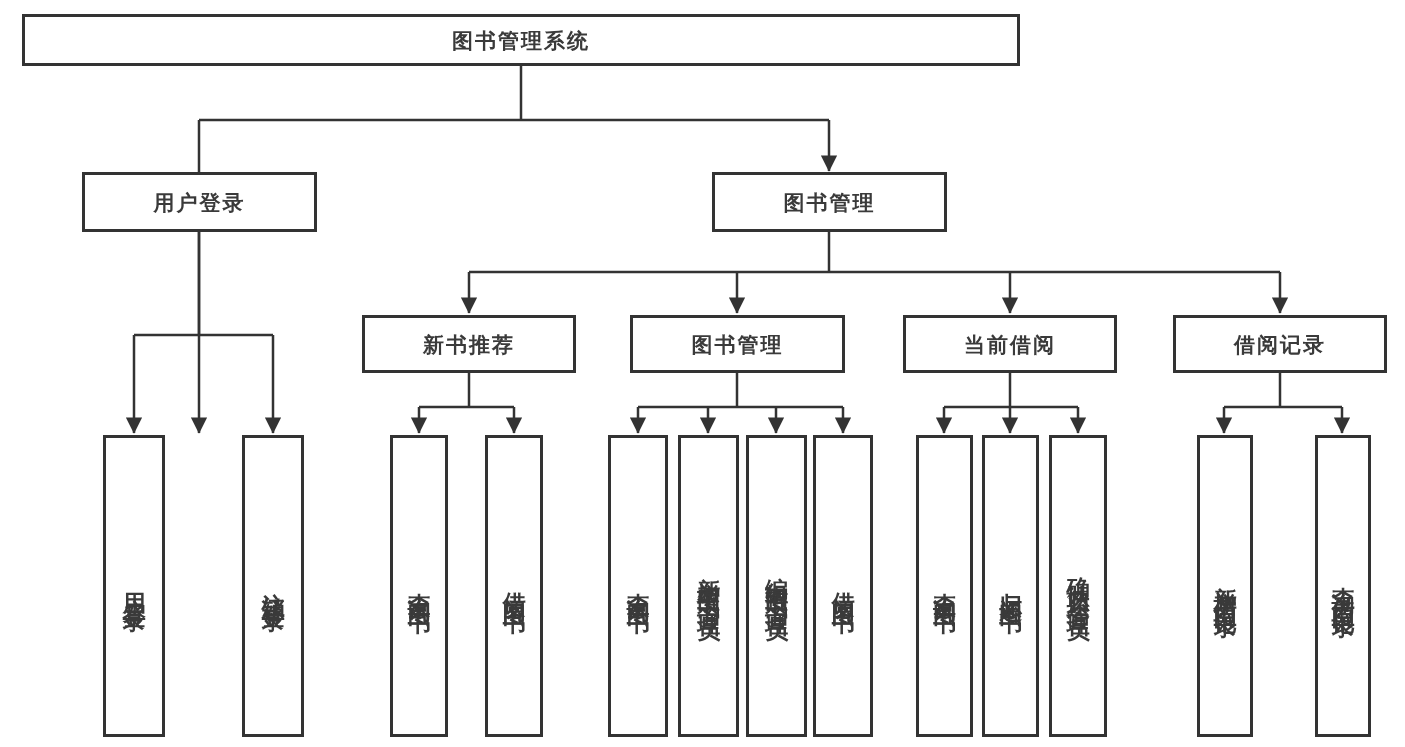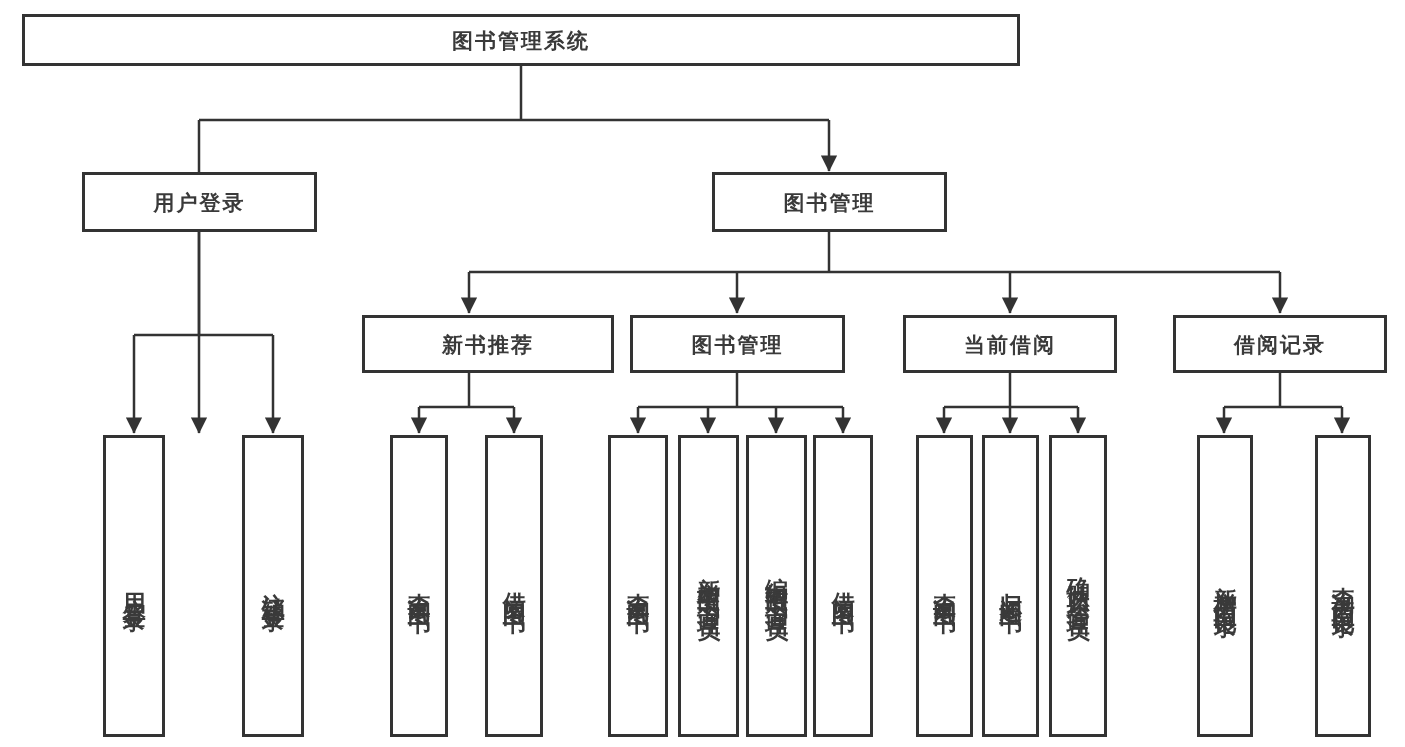--- a/index.html
+++ b/index.html
@@ -84,21 +84,21 @@
       <path d="M1224 407 V433" marker-end="url(#arrow)"></path>
       <path d="M1342 407 V433" marker-end="url(#arrow)"></path>
     </g>
   </svg>
 
   <div class="node root" style="left:22px;top:14px;width:998px;height:52px">图书管理系统</div>
 
   <div class="node" style="left:82px;top:172px;width:235px;height:60px">用户登录</div>
   <div class="node" style="left:712px;top:172px;width:235px;height:60px">图书管理</div>
 
-  <div class="node" style="left:362px;top:315px;width:252px;height:58px">新书推荐</div>
+  <div class="node" style="left:362px;top:315px;width:214px;height:58px">新书推荐</div>
   <div class="node" style="left:630px;top:315px;width:215px;height:58px">图书管理</div>
   <div class="node" style="left:1173px;top:315px;width:214px;height:58px">借阅记录</div>
   <div class="node" style="left:903px;top:315px;width:214px;height:58px">当前借阅</div>
 
   <div class="leaf" style="left:103px;top:435px;width:62px;height:302px">
     <span>用户登录</span>
   </div>
   <div class="leaf" style="left:242px;top:435px;width:62px;height:302px">
     <span>注销登录</span>
   </div>

